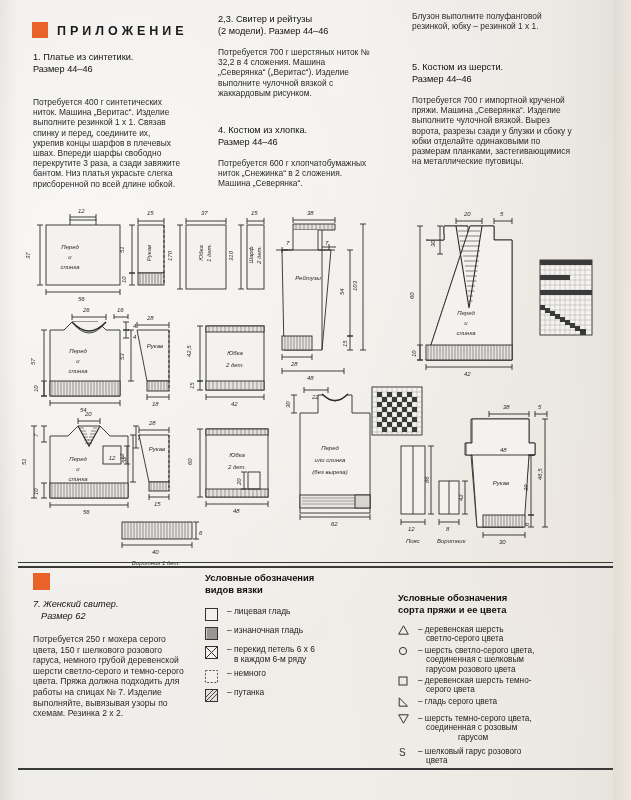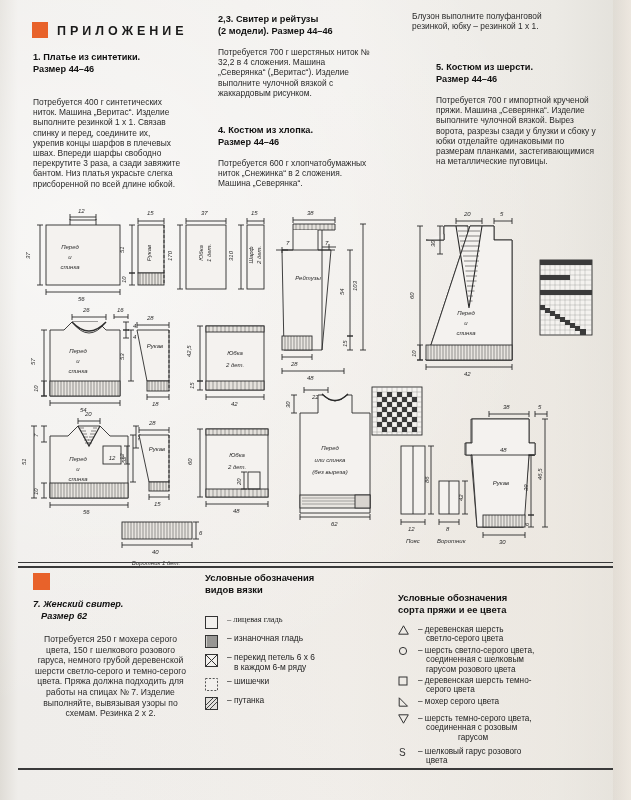--- a/index.html
+++ b/index.html
@@ -28,23 +28,23 @@
   }
   
   .col{position:absolute;color:#222;}
   .hdr{
     font-weight:bold;letter-spacing:4px;font-size:12.5px;color:#1a1a1a;
   }
   .sqr{
     display:inline-block;width:16px;height:16px;background:#e8622a;
     vertical-align:-3px;margin-right:9px;
   }
-  .ttl{font-weight:bold;font-size:9.2px;line-height:11.5px;color:#111;}
+  .ttl{font-weight:normal;font-size:9.2px;line-height:11.5px;color:#111;}
   .bdy{font-size:8.4px;line-height:10.2px;color:#2a2a2a;}
-  .bdy2{font-size:8.6px;line-height:10.6px;color:#2a2a2a;text-align:center;}
+  .bdy2{font-size:8.6px;line-height:10.6px;color:#2a2a2a;}
   .lg-ttl{font-size:9.4px;font-weight:bold;line-height:11.5px;color:#111;}
   .lg-row{display:flex;align-items:flex-start;margin-top:5px;font-size:8.4px;line-height:9.6px;}
   .lg-row .gl{width:22px;flex:0 0 22px;display:flex;justify-content:flex-start;align-items:flex-start;padding-top:1px;}
   .lg-row2{display:flex;align-items:flex-start;margin-top:2px;font-size:8.2px;line-height:9.4px;}
   .lg-row2 .gl{width:20px;flex:0 0 20px;}
   .rule{position:absolute;background:#3a3a3a;height:1px;}
   svg{display:block;overflow:visible;}
   .dg{position:absolute;}
   text{font-family:"Liberation Sans",sans-serif;}
 </style>
@@ -71,21 +71,21 @@
 </div>
 <div class="col" style="left:218px;top:125px;width:152px;">
   <div class="ttl">4. Костюм из хлопка.</div>
   <div class="ttl">Размер 44–46</div>
   <div class="bdy" style="margin-top:10px;">Потребуется 600 г хлопчатобумажных ниток „Снежинка“ в 2 сложения. Машина „Северянка“.</div>
 </div>
 
 <div class="col" style="left:412px;top:11px;width:160px;">
   <div class="bdy">Блузон выполните полуфанговой резинкой, юбку – резинкой 1 х 1.</div>
 </div>
-<div class="col" style="left:436px;top:62px;width:165px;">
+<div class="col" style="left:412px;top:62px;width:165px;">
   <div class="ttl">5. Костюм из шерсти.</div>
   <div class="ttl">Размер 44–46</div>
   <div class="bdy" style="margin-top:10px;">Потребуется 700 г импортной крученой пряжи. Машина „Северянка“. Изделие выполните чулочной вязкой. Вырез ворота, разрезы сзади у блузки и сбоку у юбки отделайте одинаковыми по размерам планками, застегивающимися на металлические пуговицы.</div>
 </div>
 
 <svg class="dg" style="left:0px;top:195px;" width="631" height="370" viewBox="0 0 631 370">
   <g fill="none" stroke="#2b2b2b" stroke-width="0.9" font-size="6" fill-rule="evenodd">
 
     <g>
       <rect x="46" y="30" width="74" height="60" fill="#f4f2ef"></rect>
@@ -481,21 +481,21 @@
 <div class="col" style="left:33px;top:599px;width:155px;">
   <div class="ttl" style="font-style:italic;">7. Женский свитер.</div>
   <div class="ttl" style="font-style:italic;padding-left:8px;">Размер 62</div>
   <div class="bdy2" style="margin-top:12px;">Потребуется 250 г мохера серого цвета, 150 г шелкового розового гаруса, немного грубой деревенской шерсти светло-серого и темно-серого цвета. Пряжа должна подходить для работы на спицах № 7. Изделие выполняйте, вывязывая узоры по схемам. Резинка 2 х 2.</div>
 </div>
 
 <div class="col" style="left:205px;top:572px;width:175px;">
   <div class="lg-ttl">Условные обозначения</div>
   <div class="lg-ttl">видов вязки</div>
 
-  <div class="lg-row" style="margin-top:20px;font-family:Liberation Serif, serif;">
+  <div class="lg-row" style="margin-top:12px;">
     <span class="gl">
       <svg width="13" height="13">
             <rect x="0.5" y="0.5" width="12" height="12" fill="#f2f0ed" stroke="#333" stroke-width="1"></rect>
           </svg>
     </span>
     <span>– лицевая гладь</span>
   </div>
 
   <div class="lg-row">
     <span class="gl">
@@ -521,21 +521,21 @@
       <span style="display:block;padding-left:7px;">в каждом 6-м ряду</span>
     </span>
   </div>
 
   <div class="lg-row">
     <span class="gl">
       <svg width="13" height="13">
             <rect x="0.5" y="0.5" width="12" height="12" fill="#f2f0ed" stroke="#555" stroke-width="1" stroke-dasharray="2 1.6"></rect>
           </svg>
     </span>
-    <span>– шишечки</span>
+    <span>– немного</span>
   </div>
 
   <div class="lg-row">
     <span class="gl">
       <svg width="13" height="13">
             <rect x="0.5" y="0.5" width="12" height="12" fill="#e2e0dc" stroke="#333" stroke-width="1"></rect>
             <g stroke="#444" stroke-width="1">
               <path d="M0 9 L9 0 M0 13 L13 0 M4 13 L13 4"></path>
             </g>
           </svg>
@@ -584,21 +584,21 @@
       <span style="display:block;padding-left:8px;">серого цвета</span>
     </span>
   </div>
 
   <div class="lg-row2">
     <span class="gl">
       <svg width="11" height="10">
             <path d="M1.2 0.8 L1.2 9.2 L9.5 9.2 Z" fill="none" stroke="#333" stroke-width="1"></path>
           </svg>
     </span>
-    <span>– мохер серого цвета</span>
+    <span>– гладь серого цвета</span>
   </div>
 
   <div class="lg-row2" style="margin-top:7px;">
     <span class="gl">
       <svg width="11" height="10">
             <path d="M0.7 0.8 L10.3 0.8 L5.5 9.2 Z" fill="none" stroke="#333" stroke-width="1"></path>
           </svg>
     </span>
     <span>
       <span style="display:block;">– шерсть темно-серого цвета,</span>

